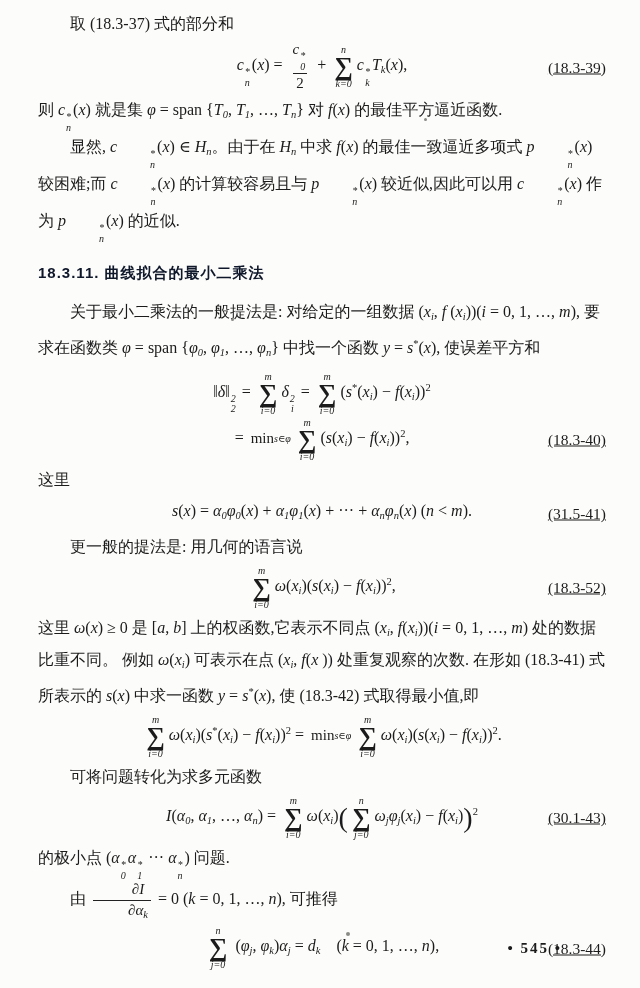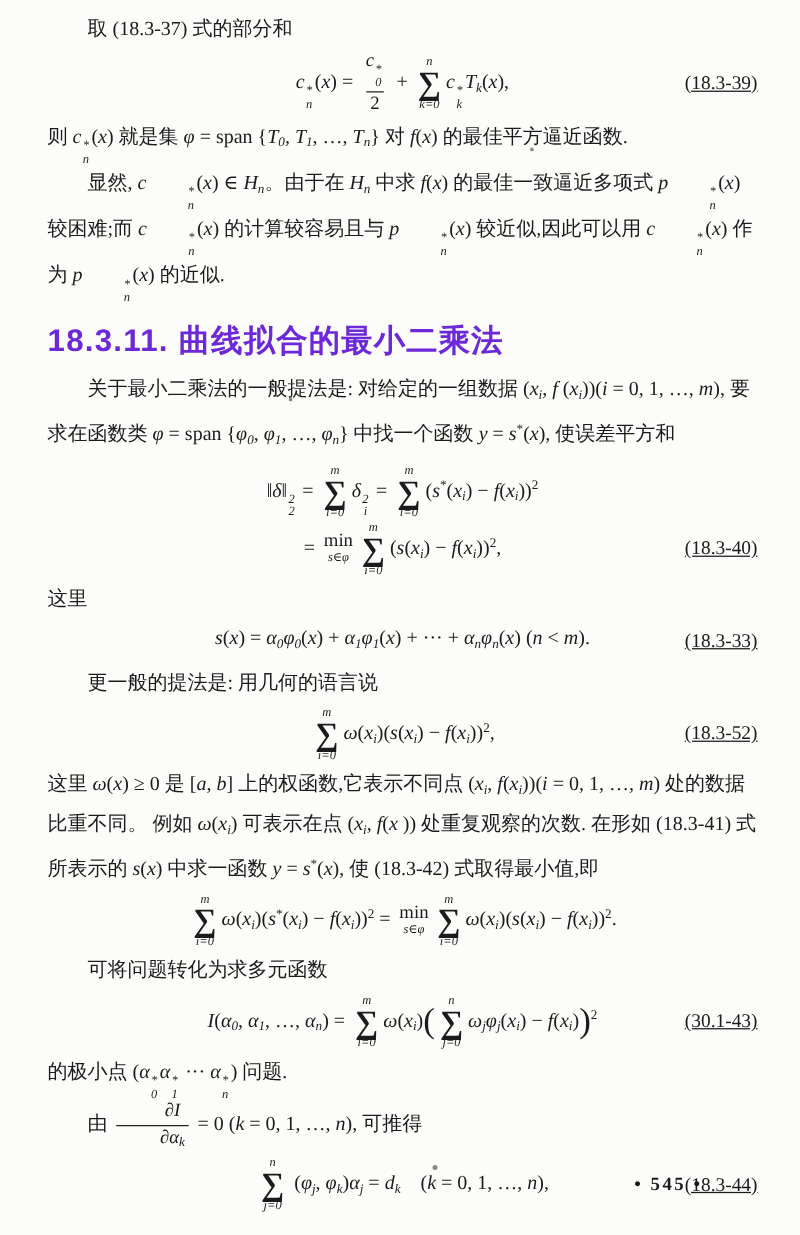--- a/index.html
+++ b/index.html
@@ -12,21 +12,21 @@
     font-size:16px;
     line-height:27px;
     box-sizing:border-box;
     padding:10px 34px 0 38px;
     overflow:hidden;
   }
   .ln{margin:0;}
   .para{text-indent:2em;}
   h2.heading{
     font-family:"Liberation Sans","DejaVu Sans",sans-serif;
-    font-size:25px;font-weight:bold;color:#6d28d9;
+    font-size:15px;font-weight:bold;color:#0f172a;
     margin:14px 0 10px 0;line-height:30px;letter-spacing:1px;
   }
   
   .eq{position:relative;margin:4px 0;}
   .eq-line{
     display:flex;justify-content:center;align-items:center;
     min-height:46px;position:relative;
   }
   .eq-line.short{min-height:30px;}
   .eq-tag{
@@ -48,21 +48,21 @@
   }
   .m-sum-t,.m-sum-b{font-size:10px;font-style:italic;line-height:1.1;}
   .m-sum-s{font-size:26px;line-height:0.9;font-weight:bold;}
   .m-frac{
     display:inline-flex;flex-direction:column;align-items:center;
     vertical-align:middle;line-height:1.15;font-size:15px;margin:0 3px;
   }
   .m-frac-n{padding:0 3px 1px;}
   .m-frac-d{border-top:1.4px solid #222;padding:1px 3px 0;}
   .m-und{
-    display:inline-flex;flex-direction:column;align-items:center;
+    display:inline-flex;flex-direction:row;align-items:center;
     vertical-align:middle;line-height:1.05;margin:0 3px;justify-content:center;
   }
   .m-und-t{font-size:15px;}
   .m-und-b{font-size:10px;font-style:italic;}
   .m-big{font-size:28px;line-height:0;vertical-align:middle;font-weight:300;}
   .m-spc{display:inline-block;}
   
   .page-number{
     position:absolute;right:78px;bottom:26px;
     font-weight:bold;font-size:15px;letter-spacing:2px;
@@ -158,21 +158,21 @@
           </span><span class="m-txt">(</span><span class="m-i">s</span><span class="m-txt">(</span><span class="m-i">x</span><span class="m-sub">i</span><span class="m-txt">) − </span><span class="m-i">f</span><span class="m-txt">(</span><span class="m-i">x</span><span class="m-sub">i</span><span class="m-txt">))</span><span class="m-sup">2</span><span class="m-txt">,</span></span>
       <span class="eq-tag">(18.3-40)</span>
     </div>
   </div>
 
   <p class="ln">这里</p>
 
   <div class="eq">
     <div class="eq-line short">
       <span class="eq-body"><span class="m-i">s</span><span class="m-txt">(</span><span class="m-i">x</span><span class="m-txt">) = </span><span class="m-i">α</span><span class="m-sub">0</span><span class="m-i">φ</span><span class="m-sub">0</span><span class="m-txt">(</span><span class="m-i">x</span><span class="m-txt">) + </span><span class="m-i">α</span><span class="m-sub">1</span><span class="m-i">φ</span><span class="m-sub">1</span><span class="m-txt">(</span><span class="m-i">x</span><span class="m-txt">) + ··· + </span><span class="m-i">α</span><span class="m-sub">n</span><span class="m-i">φ</span><span class="m-sub">n</span><span class="m-txt">(</span><span class="m-i">x</span><span class="m-txt">)  (</span><span class="m-i">n</span><span class="m-txt"> &lt; </span><span class="m-i">m</span><span class="m-txt">).</span></span>
-      <span class="eq-tag">(18.3-33)</span>
+      <span class="eq-tag">(31.5-41)</span>
     </div>
   </div>
 
 
   <p class="ln para">更一般的提法是: 用几何的语言说</p>
 
   <div class="eq">
     <div class="eq-line">
       <span class="eq-body"><span class="m-sum">
             <span class="m-sum-t">m</span>

